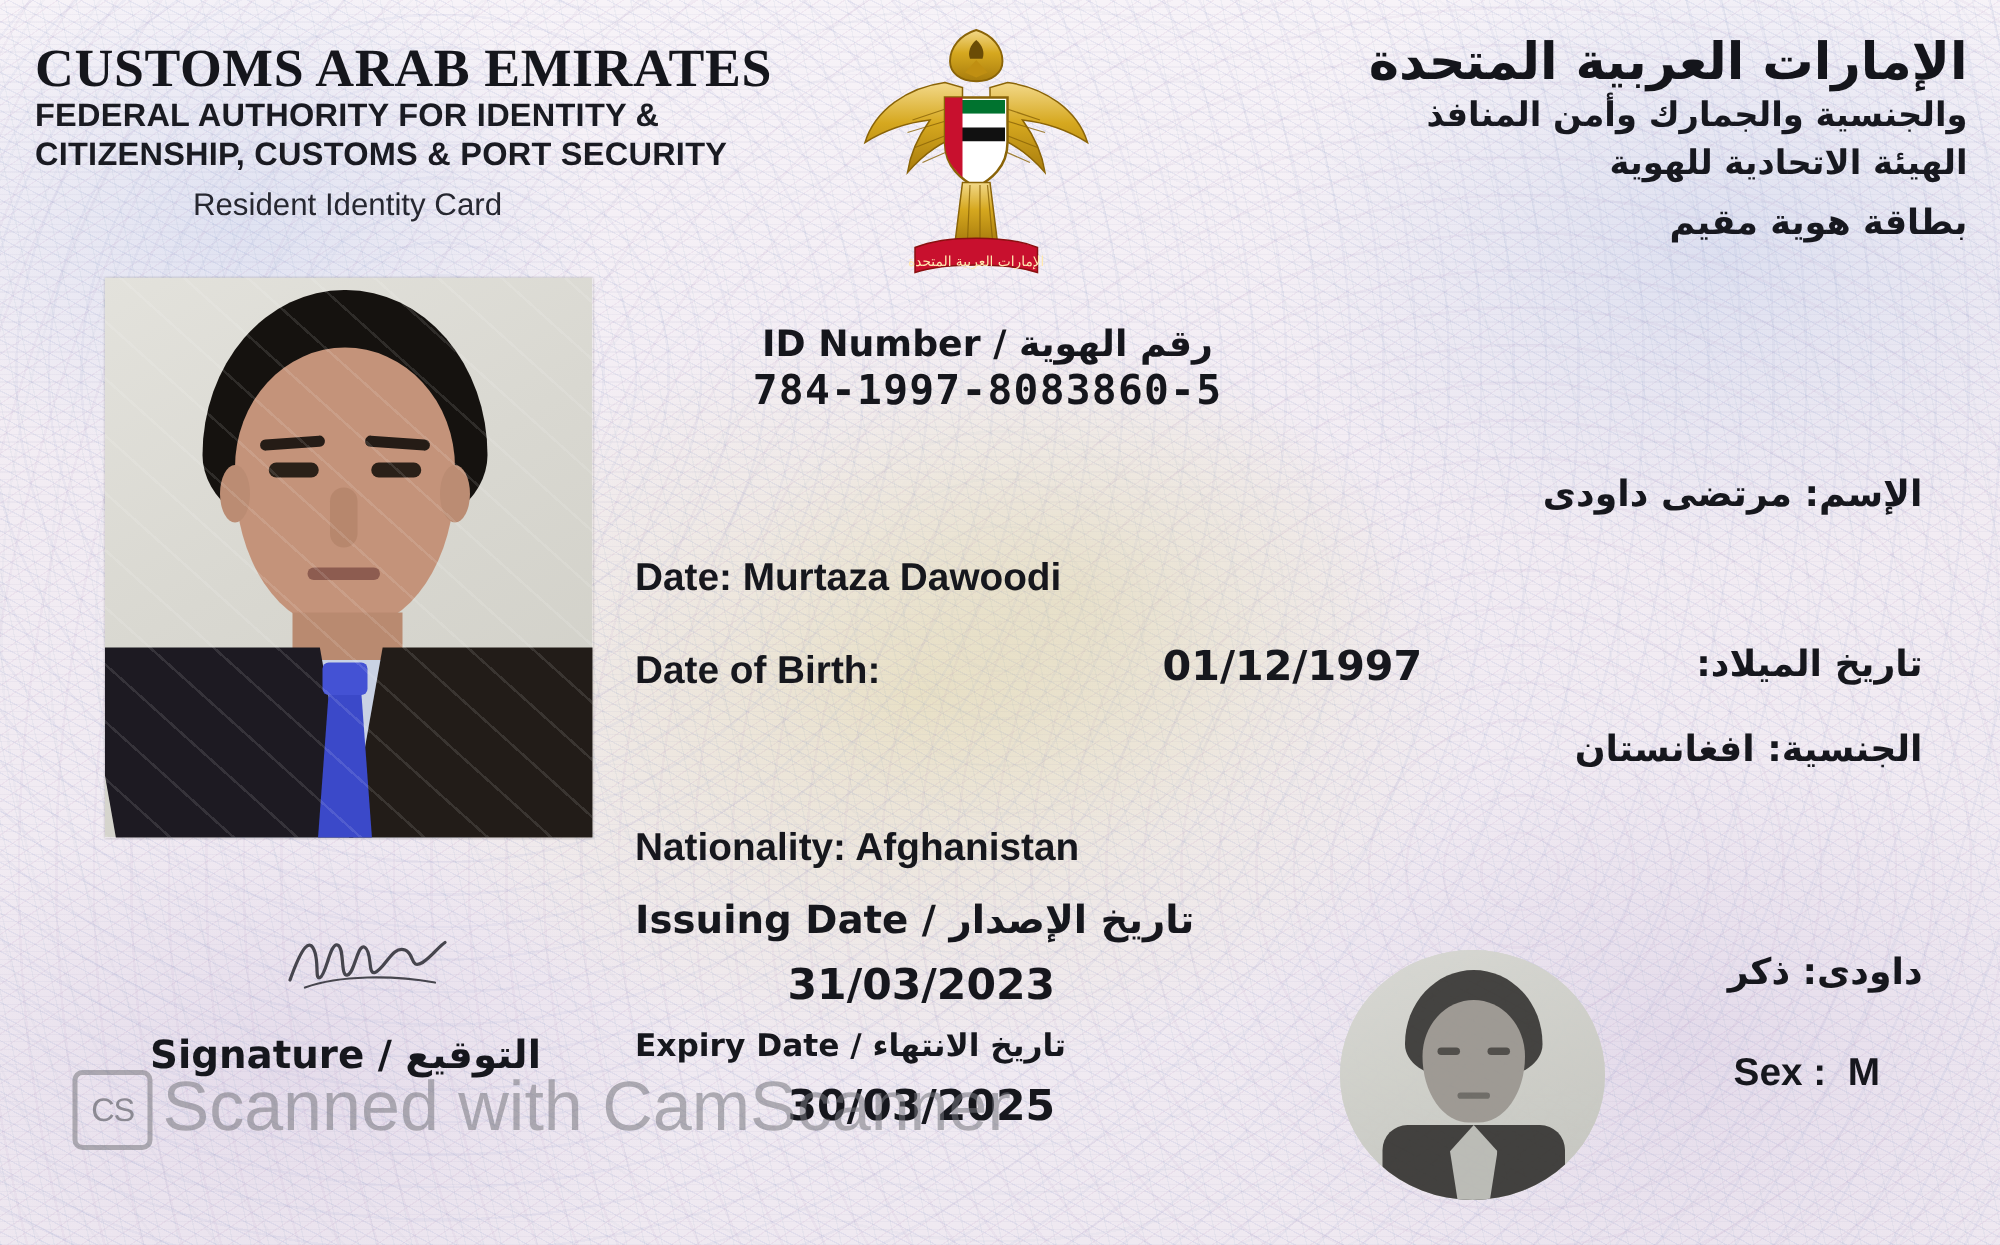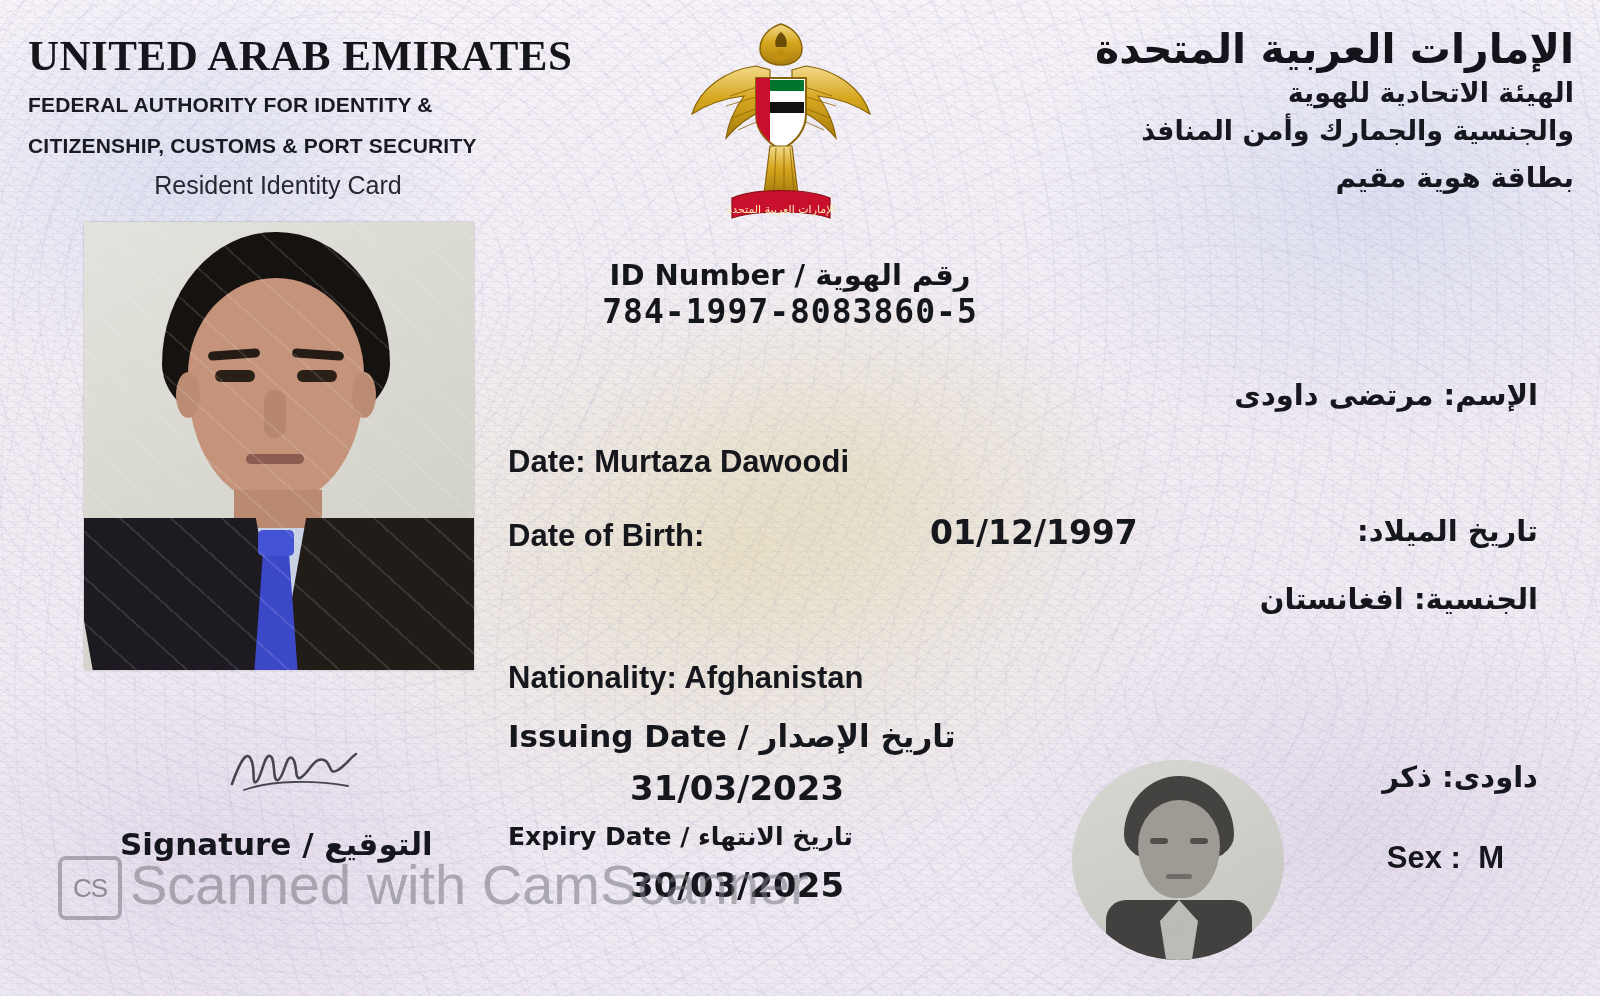--- a/index.html
+++ b/index.html
@@ -83,25 +83,25 @@
     font-weight: bold;
     font-size: 43px;
     letter-spacing: 0.5px;
     color: #15161c;
     line-height: 1.0;
     white-space: nowrap;
   }
   .hdr-line2 {
     font-family: "Liberation Sans", sans-serif;
     font-weight: bold;
-    font-size: 21px;
+    font-size: 26px;
     letter-spacing: 0.2px;
     color: #1a1b22;
     line-height: 1.18;
-    margin-top: 16px;
+    margin-top: 0;
     white-space: nowrap;
   }
   .hdr-line3 {
     font-family: "Liberation Sans", sans-serif;
     font-size: 25px;
     color: #262730;
     margin-top: 12px;
     text-align: center;
     width: 500px;
   }
@@ -340,21 +340,21 @@
 
 <div id="card">
 
   <div class="bg-base"></div>
   <div class="bg-hatch"></div>
   <div class="bg-rosette"></div>
   <div class="bg-microtext"></div>
   <div class="ghost-map"></div>
 
   <div class="hdr-left">
-    <div class="hdr-line1">UNITED ARAB EMIRATES</div>
+    <div class="hdr-line1">CUSTOMS ARAB EMIRATES</div>
     <div class="hdr-line2">FEDERAL AUTHORITY FOR IDENTITY &amp;</div>
     <div class="hdr-line2">CITIZENSHIP, CUSTOMS &amp; PORT SECURITY</div>
     <div class="hdr-line3">Resident Identity Card</div>
   </div>
 
   <div class="emblem">
     <svg viewBox="0 0 190 215" width="190" height="215" aria-hidden="true">
       <defs>
         <linearGradient id="gold" x1="0" y1="0" x2="0" y2="1">
           <stop offset="0%" stop-color="#f3d98a"></stop>
@@ -395,22 +395,22 @@
           <line x1="104" y1="130" x2="108" y2="174"></line>
       </g>
 
       <path d="M46 180 C70 170 120 170 144 180 L144 200 C120 192 70 192 46 200 Z" fill="#c8102e" stroke="#8a1010" stroke-width="1.2"></path>
       <text x="95" y="195" font-family="DejaVu Sans, sans-serif" font-size="11" fill="#ffe9b0" text-anchor="middle">الإمارات العربية المتحدة</text>
     </svg>
   </div>
 
   <div class="hdr-right">
     <div class="ar-line1">الإمارات العربية المتحدة</div>
+    <div class="ar-line2">والجنسية والجمارك وأمن المنافذ</div>
     <div class="ar-line2">الهيئة الاتحادية للهوية</div>
-    <div class="ar-line2">والجنسية والجمارك وأمن المنافذ</div>
     <div class="ar-line3">بطاقة هوية مقيم</div>
   </div>
 
   <div class="photo">
     <div class="p-bg"></div>
     <div class="p-hair"></div>
     <div class="p-face"></div>
     <div class="p-ear-l"></div>
     <div class="p-ear-r"></div>
     <div class="p-brow-l"></div>

